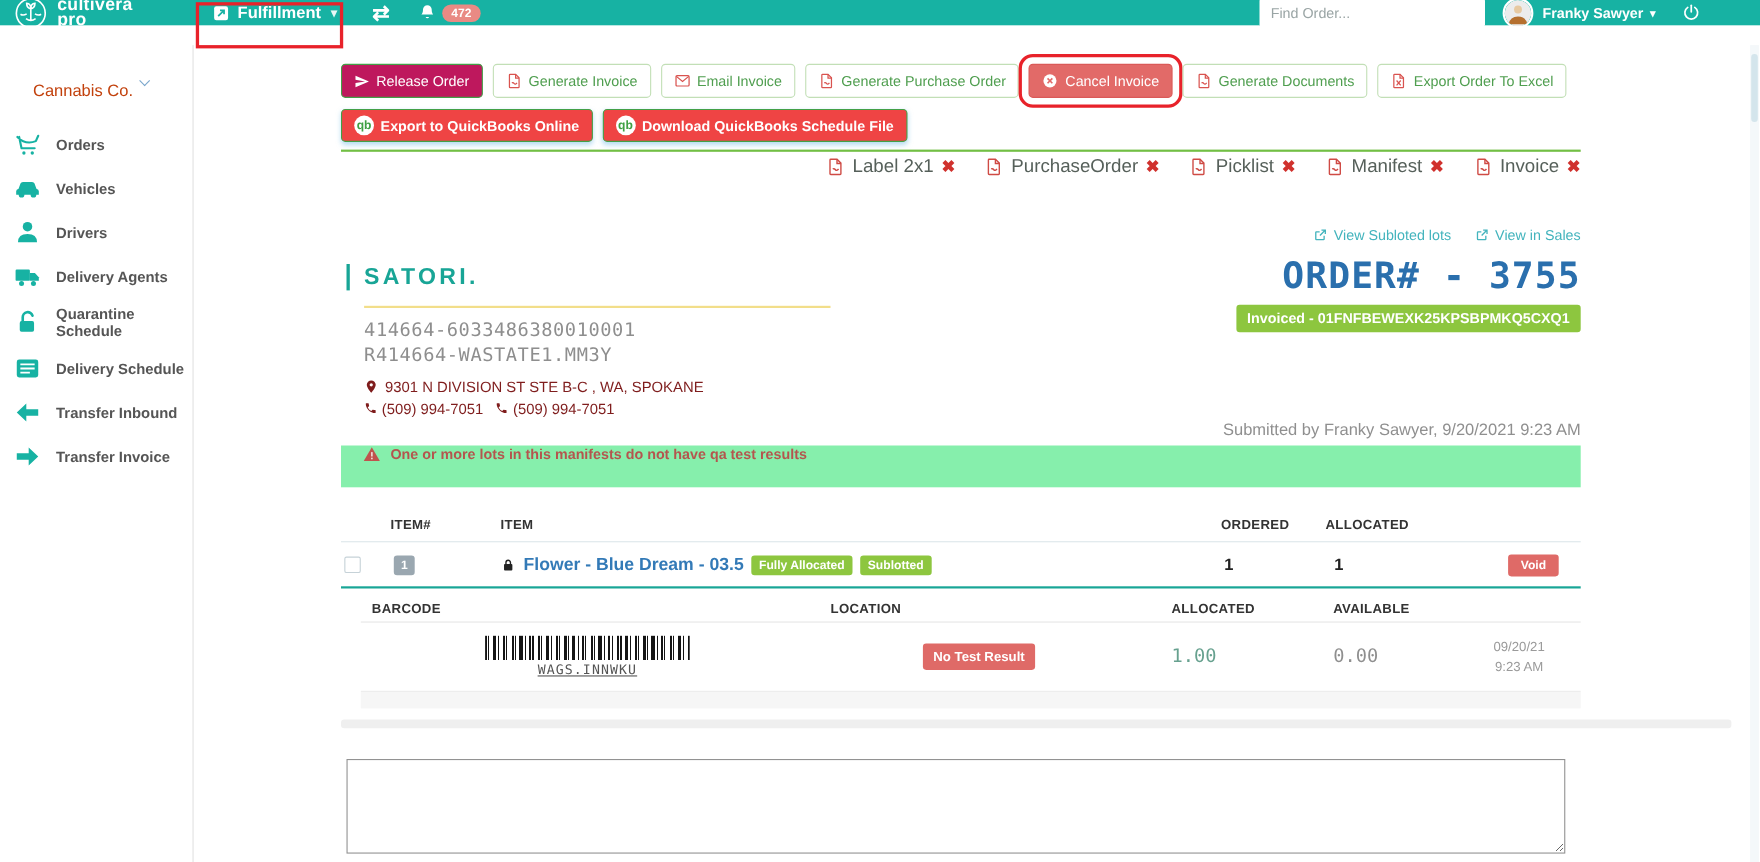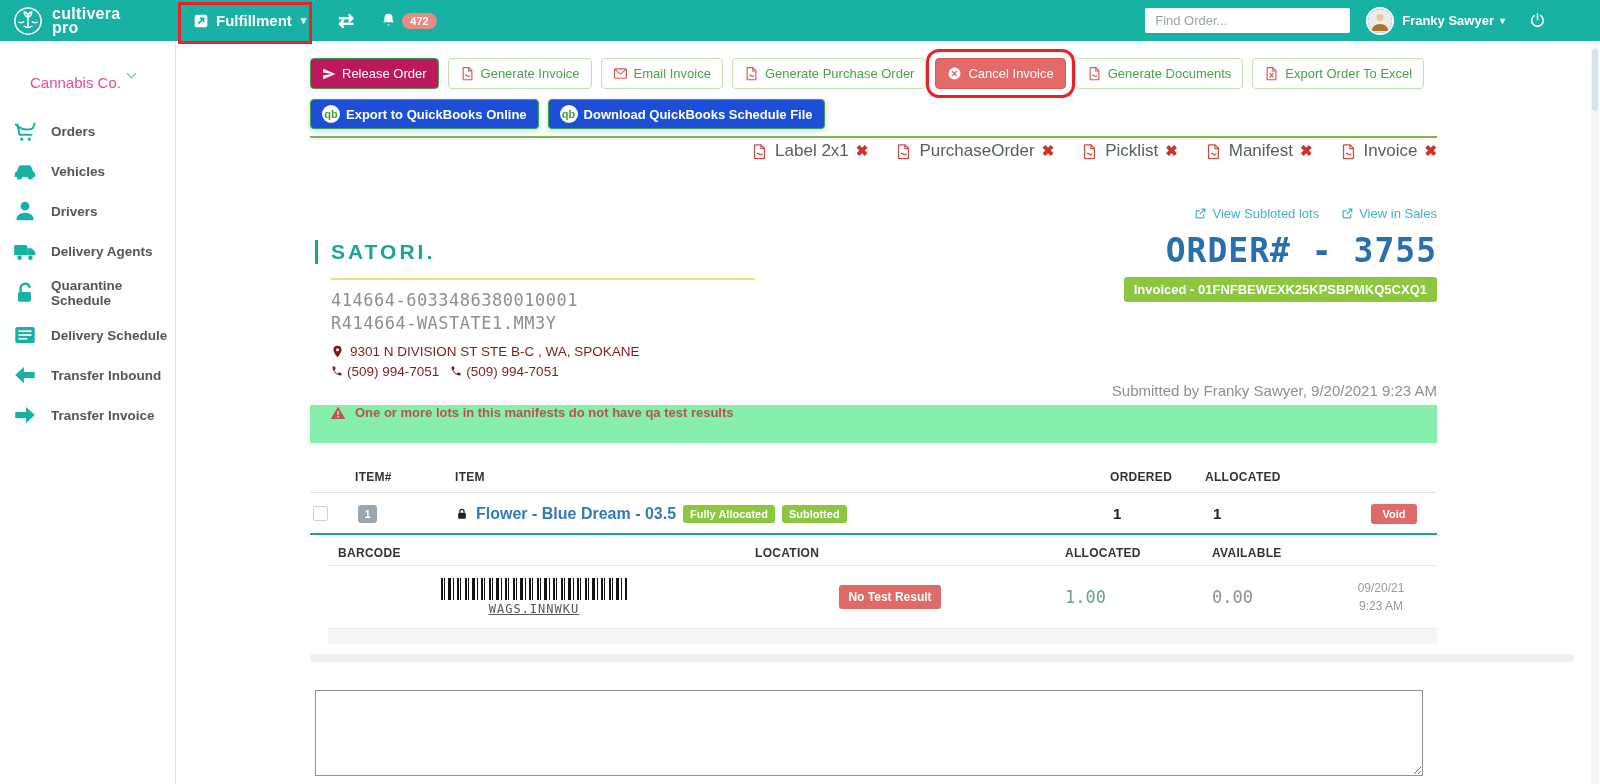--- a/index.html
+++ b/index.html
@@ -1,20 +1,20 @@
 <!DOCTYPE html>
 <html><head>
 <meta charset="utf-8">
 <style>
   * { box-sizing: border-box; margin: 0; padding: 0; }
   body { font-family: "Liberation Sans", sans-serif; background: #fff; }
   .screen { position: relative; width: 1600px; height: 784px; background: #fff; overflow: hidden; }
 
   
-  .topbar { position: absolute; top: 0; left: 0; width: 1600px; height: 41px;
+  .topbar { position: absolute; top: 0; left: 0; width: 1600px; height: 23px;
             background: #17b2a3; display: flex; align-items: center; color: #fff; z-index: 5; }
   .brand { width: 175px; display: flex; align-items: center; gap: 9px; padding-left: 13px; flex: none; }
   .brand-mark { width: 30px; height: 30px; flex: none; }
   .brand-text { font-weight: 700; font-size: 16px; line-height: 14px; letter-spacing: .3px; }
   .nav-item { display: flex; align-items: center; gap: 7px; height: 41px; padding: 0 12px;
               margin-left: 6px; font-size: 15px; font-weight: 700; cursor: pointer; }
   .nav-item .caret { font-size: 11px; opacity: .9; margin-left: 2px; }
   .swap-glyph { font-size: 19px; font-weight: 700; margin-left: 20px; cursor: pointer; }
   .bell-wrap { display: flex; align-items: center; margin-left: 26px; cursor: pointer; }
   .badge-notif { background: #e98a84; color: #fff; font-size: 11px; font-weight: 700;
@@ -31,38 +31,38 @@
   .power-btn { margin-left: 24px; cursor: pointer; display: flex; }
 
   
   .anno-fulfillment { position: absolute; left: 178px; top: 2px; width: 134px; height: 42px;
                       border: 3px solid #e8222a; z-index: 9; pointer-events: none; }
   .annotated-btn { outline: 3px solid #e8222a; outline-offset: 6px; }
 
   
   .sidebar { position: absolute; top: 41px; left: 0; width: 176px; height: 743px;
              background: #fff; border-right: 1px solid #e2e2e2; }
-  .company { margin: 33px 0 20px 30px; color: #ec4899; font-size: 15px; cursor: pointer;
+  .company { margin: 33px 0 20px 30px; color: #c2410c; font-size: 15px; cursor: pointer;
              display: flex; align-items: flex-start; gap: 7px; }
   .chev { width: 7px; height: 7px; border-right: 1.5px solid #7aa6cc; border-bottom: 1.5px solid #7aa6cc;
           transform: rotate(45deg); margin-top: -4px; }
   .side-item { display: flex; align-items: center; gap: 13px; padding: 7px 0 7px 12px;
                color: #555; font-size: 13.5px; font-weight: 600; cursor: pointer; }
   .side-item svg { flex: none; color: #17b2a3; }
 
   
   .row1 { position: absolute; left: 310px; top: 58px; display: flex; gap: 9px; align-items: center; }
   .row2 { position: absolute; left: 310px; top: 99px; display: flex; gap: 9px; }
   .btn { display: inline-flex; align-items: center; gap: 6px; height: 31px; padding: 0 11px;
          border-radius: 4px; font-size: 13px; cursor: pointer; white-space: nowrap;
          font-family: "Liberation Sans", sans-serif; }
   .btn-solid-green { background: #be185d; border: 1px solid #43a047; color: #fff; }
   .btn-outline { background: #fff; border: 1px solid #c2dfb6; color: #4f9e4f; }
   .btn-solid-red { background: #e26a68; border: 1px solid #da5a58; color: #fff; }
-  .btn-qb { background: #1d4ed8; border: 1px solid #43a047; color: #fff; height: 30px;
+  .btn-qb { background: #ef4444; border: 1px solid #43a047; color: #fff; height: 30px;
             font-weight: 600; box-shadow: 0 2px 5px rgba(120,190,230,.55); }
   .qb-circle { width: 18px; height: 18px; border-radius: 50%; background: #fff; color: #3fa044;
                font-weight: 700; font-size: 11px; display: flex; align-items: center;
                justify-content: center; }
 
   .green-rule { position: absolute; left: 310px; top: 136px; width: 1127px;
                 border-top: 2px solid #72bf44; }
 
   
   .doc-links { position: absolute; top: 141px; left: 310px; width: 1127px; display: flex;

